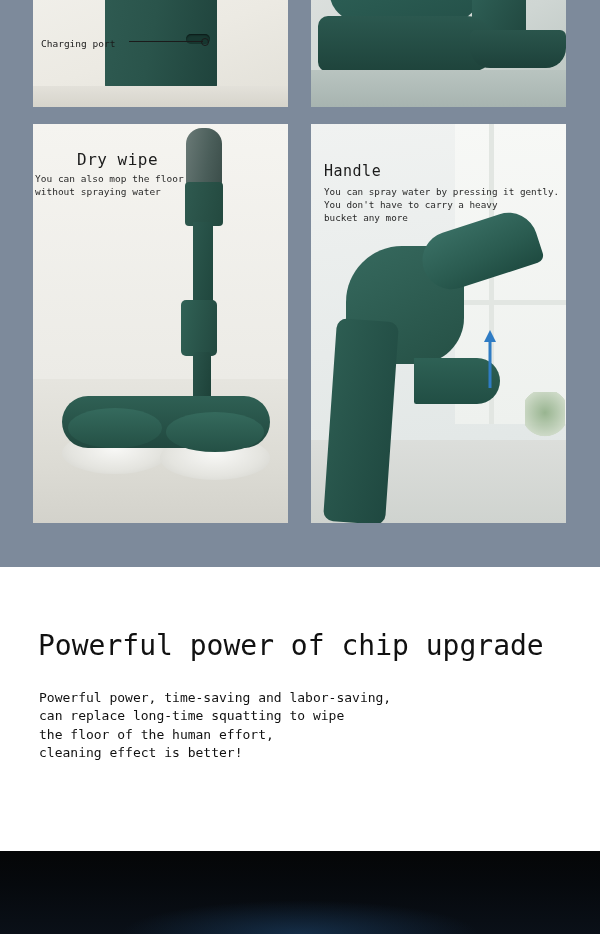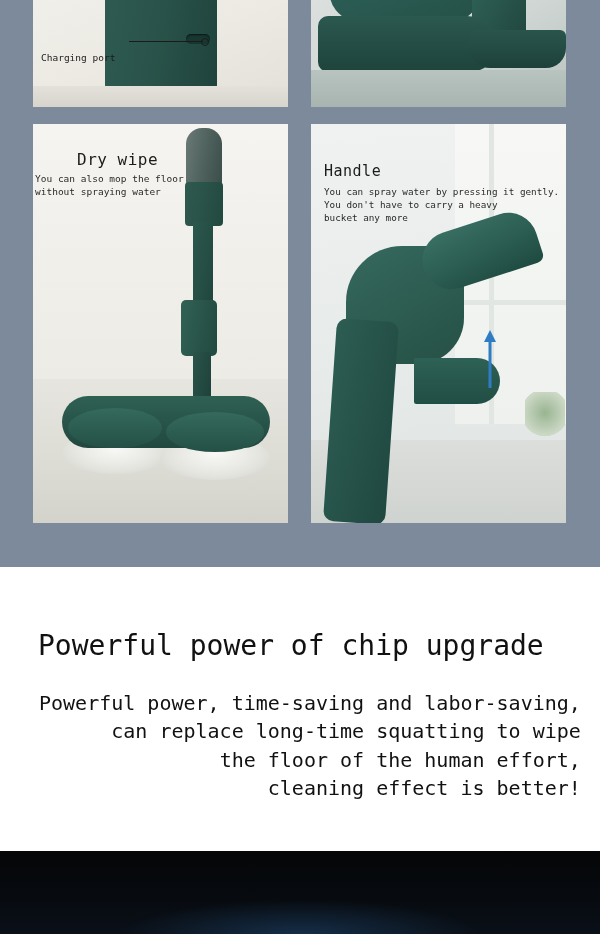--- a/index.html
+++ b/index.html
@@ -79,21 +79,21 @@
     position: absolute;
     font-family: "DejaVu Sans Mono", monospace;
     color: #2a2a2a;
     line-height: 1.38;
     white-space: pre-line;
   }
 
   
   .lbl-charging {
     left: 8px;
-    top: 96px;
+    top: 82px;
     font-size: 9.5px;
     color: #1b1b1b;
   }
   .lead-line {
     position: absolute;
     left: 96px;
     top: 85px;
     width: 74px;
     height: 1px;
     background: #1b1b1b;
@@ -292,25 +292,24 @@
     font-size: 28px;
     color: #111111;
     letter-spacing: 0px;
     white-space: nowrap;
   }
   .subcopy {
     position: absolute;
     left: 39px;
     top: 122px;
     font-family: "DejaVu Sans Mono", monospace;
-    font-size: 20px;
+    font-size: 13px;
     color: #111111;
     line-height: 1.42;
     white-space: pre-line;
-    text-align: right;
   }
 
   
   .dark-band {
     position: absolute;
     left: 0;
     top: 851px;
     width: 600px;
     height: 83px;
     background: linear-gradient(180deg,#050607 0%,#06090d 40%,#0a1018 100%);

